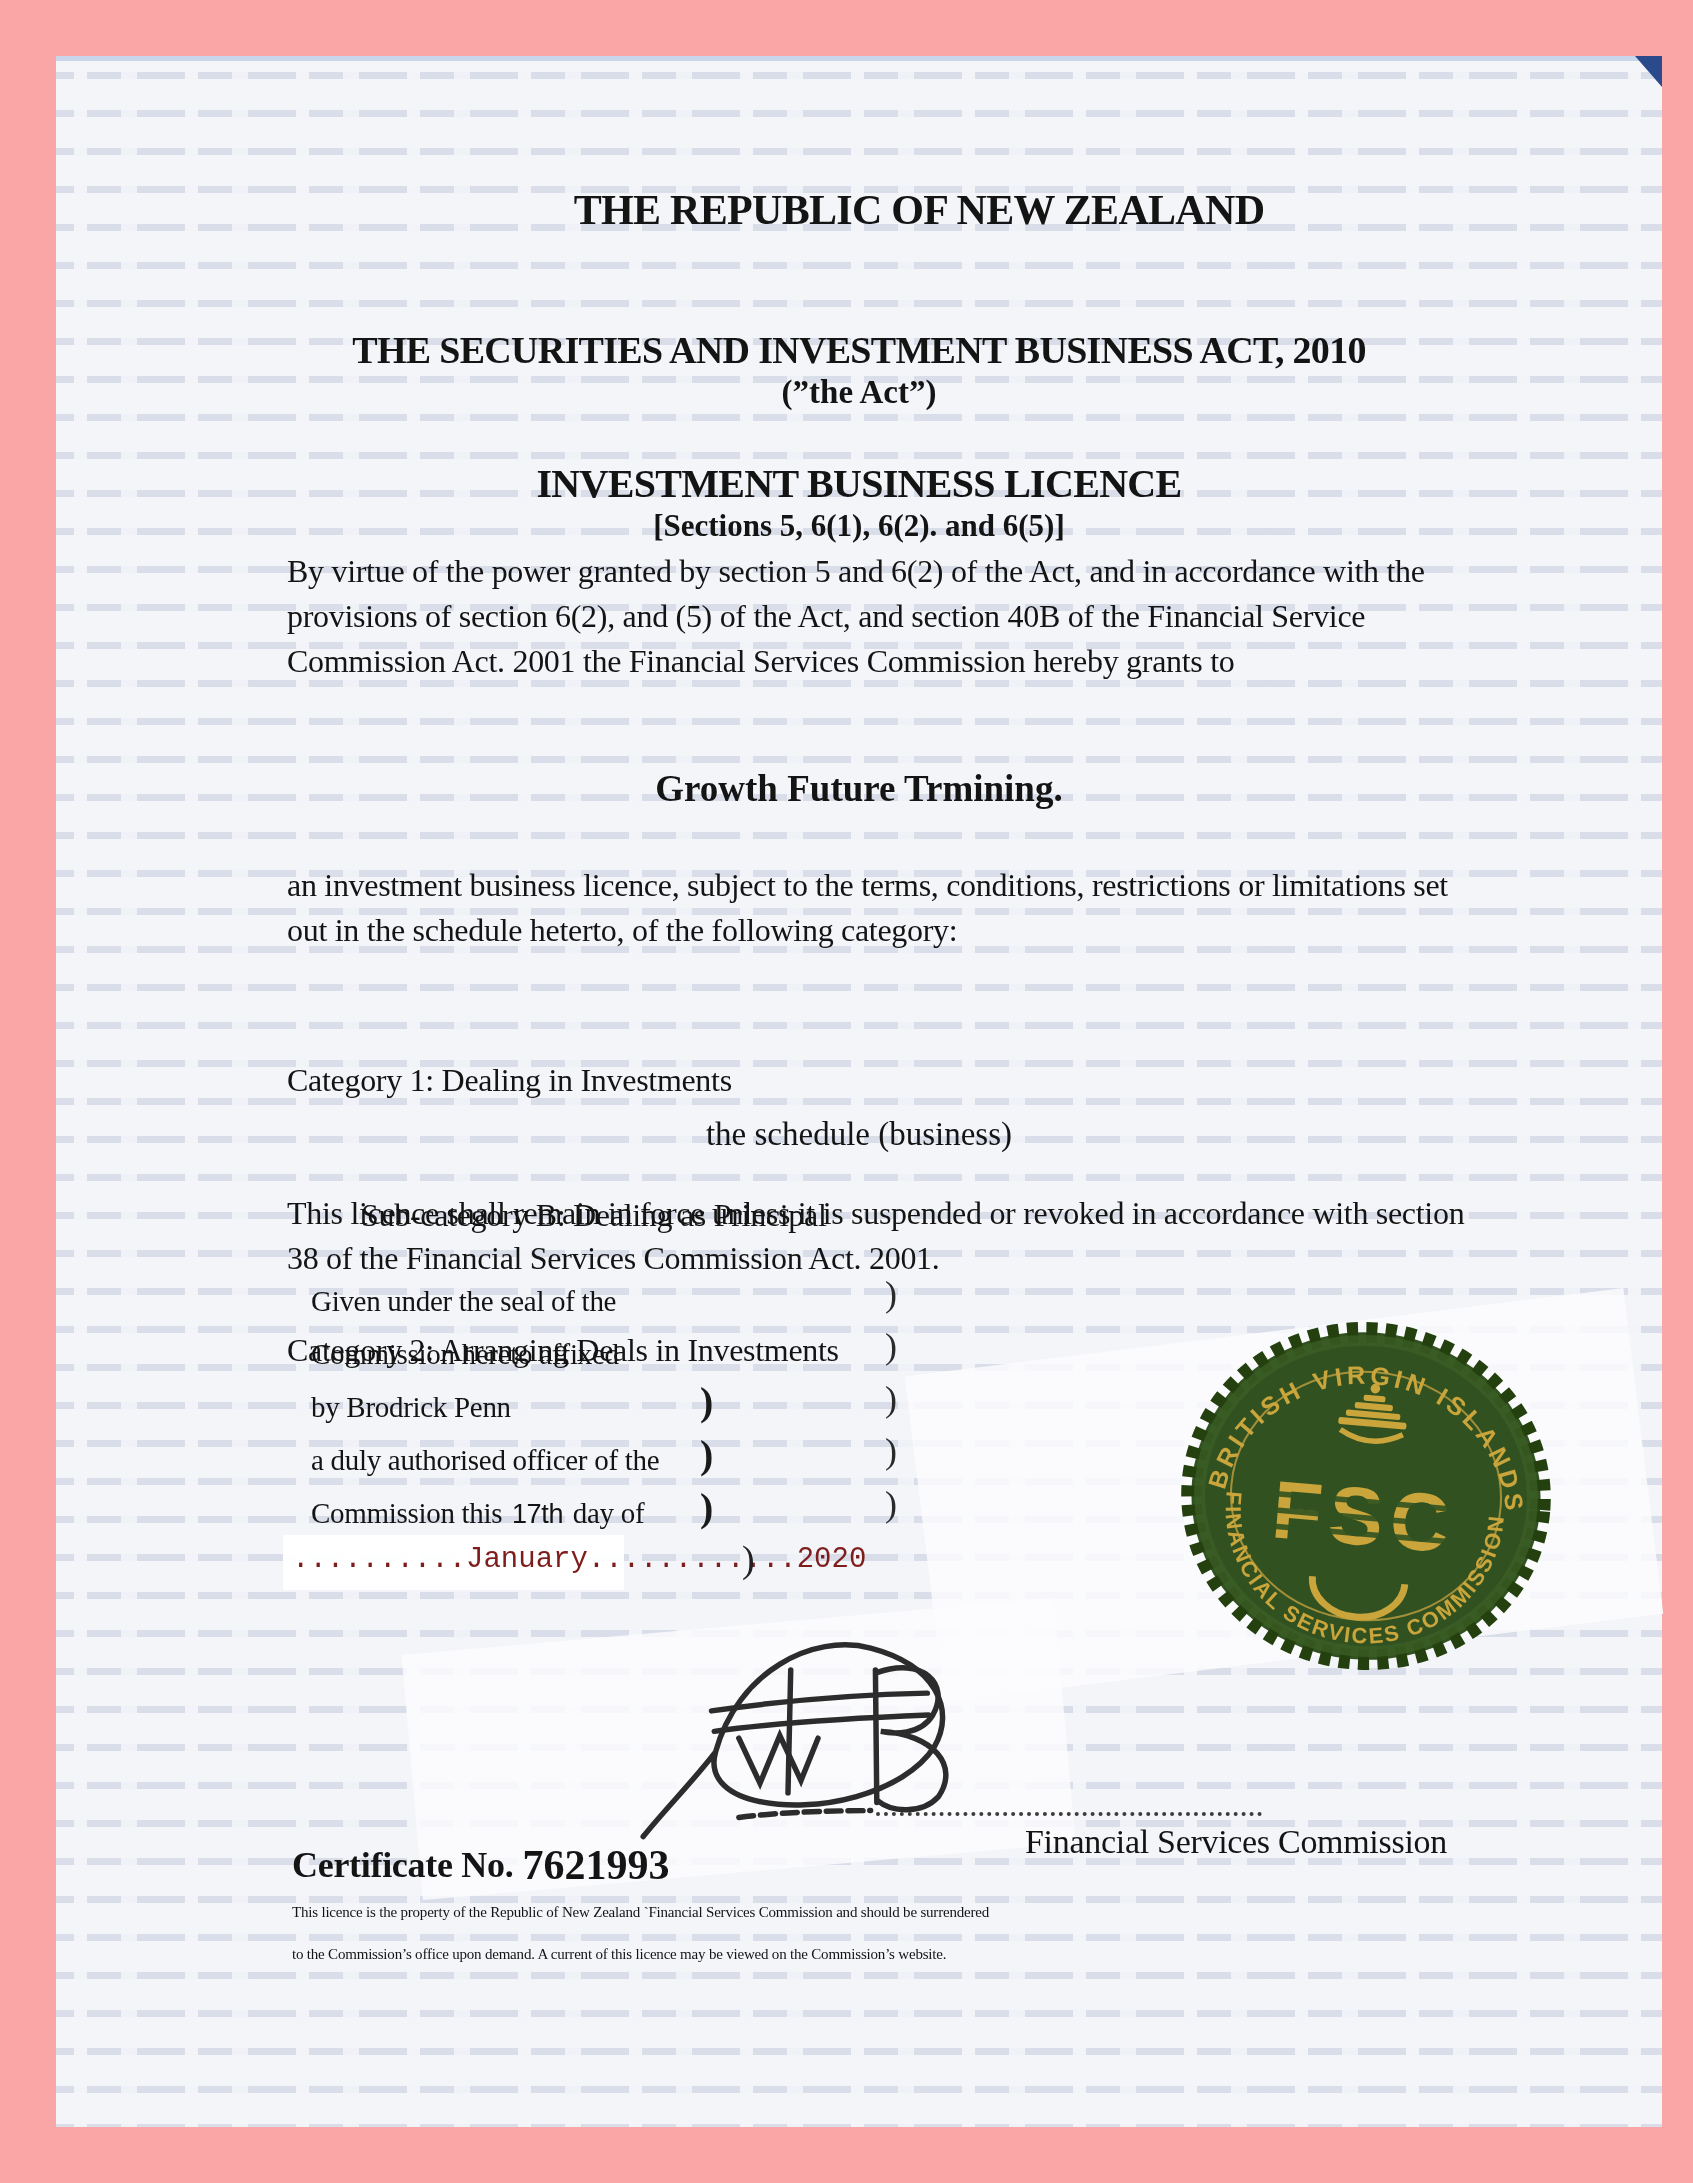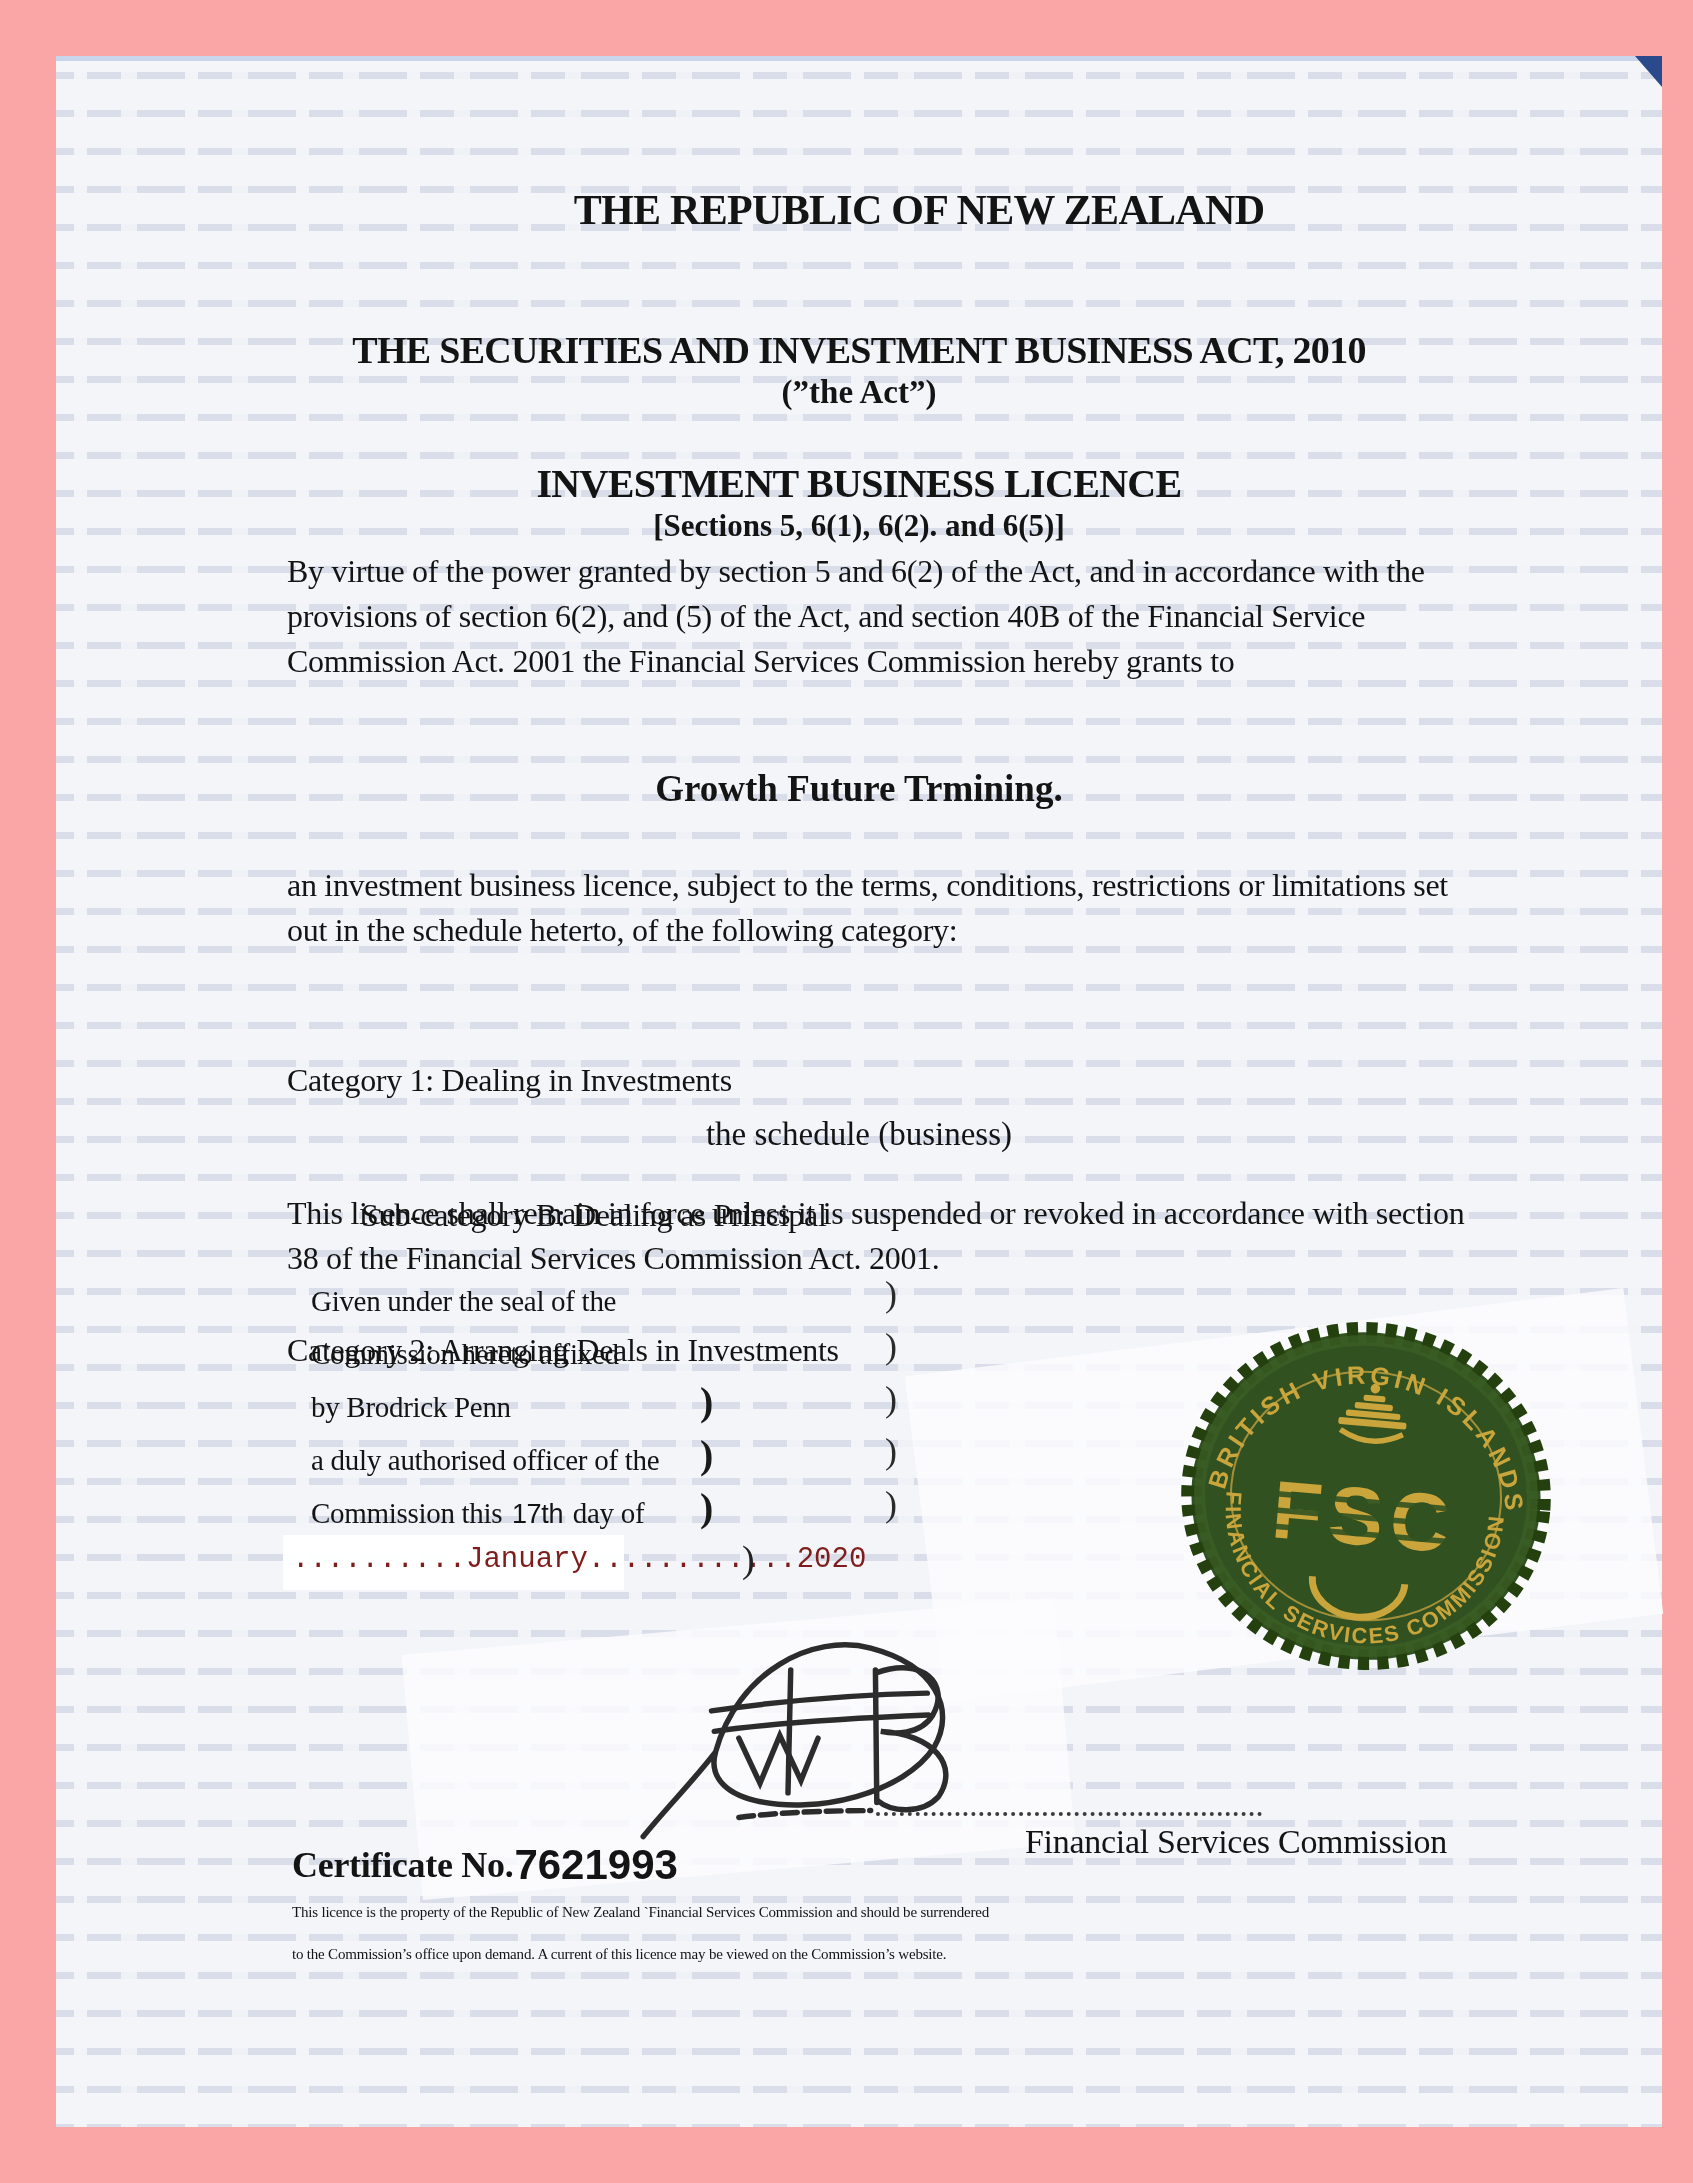--- a/index.html
+++ b/index.html
@@ -65,22 +65,22 @@
   .patch-sign { left:355px;  top:1570px; width:655px;  height:246px; transform:rotate(-5deg); }
   .seal { position:absolute; left:1105px; top:1249px; width:410px; height:382px; }
   .signature { position:absolute; left:579px; top:1551px; width:362px; height:246px; }
   .dotted-line {
     position:absolute; left:820px; top:1756px; width:386px; height:0;
     border-top:4.8px dotted #3c3c3c;
   }
   .fsc-label { position:absolute; left:969px; top:1767px; font-size:34px; letter-spacing:-0.3px; }
   .certificate-row { position:absolute; left:236px; top:1785px; font-size:36px; font-weight:bold; letter-spacing:-0.3px; }
   .certificate-number {
-    font-family:Liberation Sans, sans-serif; font-size:42px; font-weight:bold;
-    margin-left:1px; letter-spacing:0px; vertical-align:-2px;
+    font-family:Liberation Serif, serif; font-size:42px; font-weight:bold;
+    margin-left:9px; letter-spacing:0px; vertical-align:-2px;
   }
   .footer-print { position:absolute; left:236px; top:1835px; width:1229px; font-size:15px; line-height:42px; letter-spacing:-0.2px; }
 </style>
 </head>
 <body>
 
 <div class="page">
   <div class="paper">
     <div class="watermark"></div>
     <div class="topline"></div>

